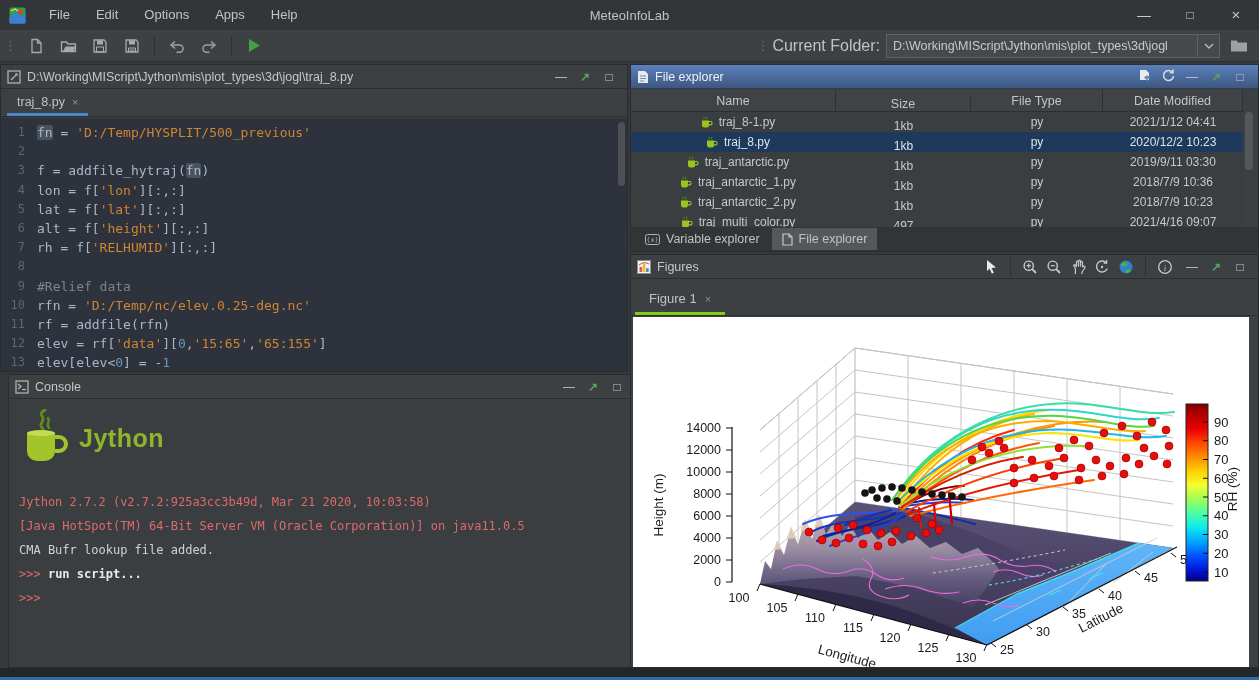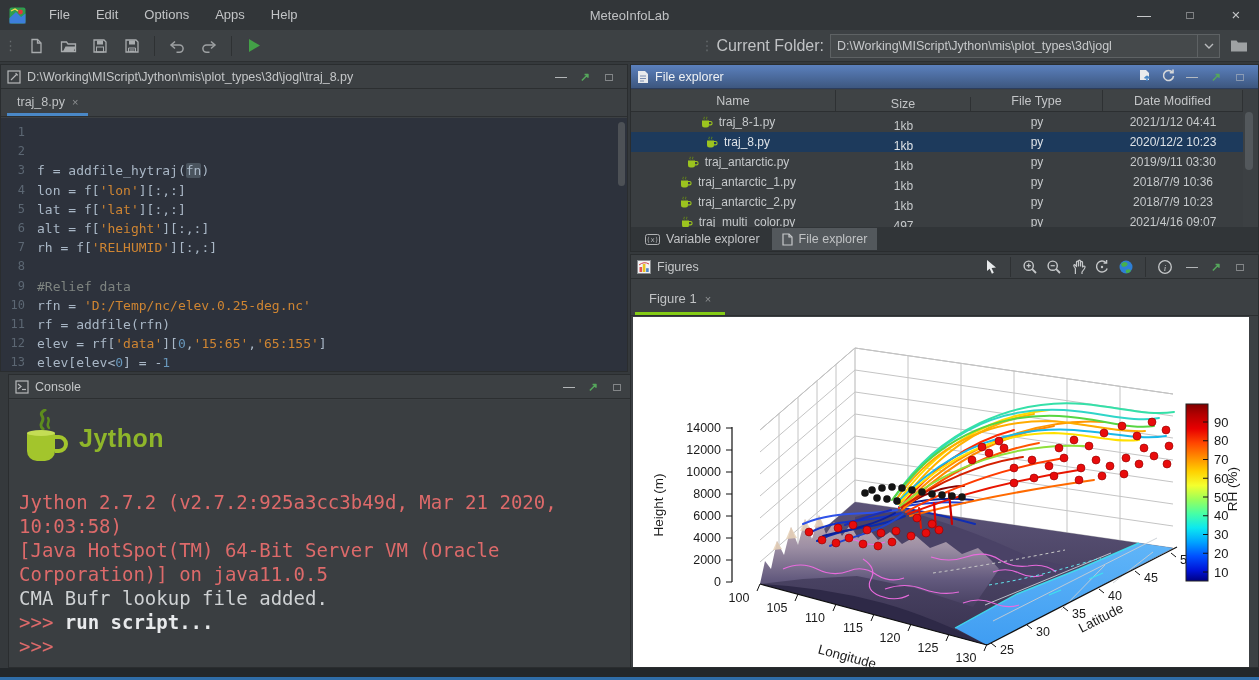--- a/index.html
+++ b/index.html
@@ -19,21 +19,21 @@
 
   
   .toolbar { position:absolute; left:0; top:30px; width:1259px; height:32px; background:#3d4144;
              border-bottom:1px solid #2c2f31; display:flex; align-items:center; }
   .grip { color:#686d70; font-size:13px; letter-spacing:-2px; padding:0 5px 0 4px; }
   .tbtn { width:26px; height:24px; display:flex; align-items:center; justify-content:center; margin:0 3px; }
   .tsep { width:1px; height:20px; background:#2e3133; margin:0 6px; }
   .cf-zone { position:absolute; right:8px; display:flex; align-items:center; }
   .cf-label { color:#c0c2c4; font-size:16px; margin-right:6px; }
   .cf-field { display:flex; align-items:center; background:#45494b; border:1px solid #5e6264;
-              height:24px; width:390px; }
+              height:24px; width:334px; }
   .cf-field input { flex:1; background:transparent; border:none; outline:none; color:#c7c9cb;
                     font-size:12.5px; padding:0 6px; font-family:"Liberation Sans",sans-serif; }
   .cf-chevron { width:22px; height:22px; border-left:1px solid #5e6264; display:flex;
                 align-items:center; justify-content:center; }
   .cf-folder { margin-left:7px; width:24px; height:22px; display:flex; align-items:center; justify-content:center; }
 
   
   .panel { position:absolute; background:#3c4043; border:1px solid #2a2d2f; }
   .ptitle { height:24px; display:flex; align-items:center; padding:0 6px; background:#3c4043;
             color:#c4c6c8; font-size:12.5px; border-bottom:1px solid #2c2f31; }
@@ -56,21 +56,21 @@
   .tk-p { color:#a9b7c6; } .tk-s { color:#cf8532; } .tk-c { color:#7e8480; }
   .tk-n { color:#6897bb; } .tk-h { color:#a9b7c6; background:#4a545e; border-radius:2px; }
   .vscroll { position:absolute; right:1px; top:55px; width:9px; height:248px; }
   .vscroll .thumb { position:absolute; top:2px; left:1px; width:7px; height:64px; background:#4d5156; border-radius:4px; }
 
   
   .console { left:8px; top:374px; width:628px; height:294px; }
   .con-body { position:absolute; left:0; top:25px; right:0; bottom:0; background:#3a3e41; padding:8px 10px; }
   .jy-row { display:flex; align-items:center; height:60px; margin-bottom:4px; }
   .jy-name { color:#8fb62a; font-size:25px; font-weight:bold; margin-left:8px; letter-spacing:0.5px; }
-  .con-lines { font-family:"DejaVu Sans Mono", monospace; font-size:19px; line-height:24px;margin-top:22px; }
+  .con-lines { font-family:"DejaVu Sans Mono", monospace; font-size:12px; line-height:24px;margin-top:22px; }
   .c-r { color:#dd6a6a; } .c-w { color:#cfd2d4; } .c-b { color:#e8eaec; font-weight:bold; }
 
   
   .fx { left:630px; top:64px; width:629px; height:188px; }
   .fx .ptitle { background:linear-gradient(180deg,#5b80bd,#3d577f); color:#eef1f4;
                 border-bottom:1px solid #2c3d5c; }
   .fx-head { position:absolute; left:0; top:25px; height:22px; width:612px; background:#3f4345;
              display:flex; color:#c3c5c7; font-size:12.5px; border-bottom:1px solid #2c2f31; }
   .fx-head .hc { display:flex; align-items:center; justify-content:center; border-right:1px solid #2e3133; }
   .fx-rows { position:absolute; left:0; top:47px; width:612px; height:117px; overflow:hidden; background:#3a3e41; }
@@ -207,21 +207,21 @@
         <span>□</span>
       </span>
     </div>
     <div class="tabbar">
       <span class="tab">
         <span>traj_8.py</span>
         <span class="x">×</span>
       </span>
     </div>
     <div class="code" id="code-area">
-        <div class="cl"><span class="ln">1</span></div>
+        <div class="cl"><span class="ln">1</span><span><span class="tk-h">fn</span><span class="tk-p"> = </span><span class="tk-s">'D:/Temp/HYSPLIT/500_previous'</span></span></div>
         <div class="cl"><span class="ln">2</span><span></span></div>
         <div class="cl"><span class="ln">3</span><span><span class="tk-p">f = addfile_hytraj(</span><span class="tk-h">fn</span><span class="tk-p">)</span></span></div>
         <div class="cl"><span class="ln">4</span><span><span class="tk-p">lon = f[</span><span class="tk-s">'lon'</span><span class="tk-p">][:,:]</span></span></div>
         <div class="cl"><span class="ln">5</span><span><span class="tk-p">lat = f[</span><span class="tk-s">'lat'</span><span class="tk-p">][:,:]</span></span></div>
         <div class="cl"><span class="ln">6</span><span><span class="tk-p">alt = f[</span><span class="tk-s">'height'</span><span class="tk-p">][:,:]</span></span></div>
         <div class="cl"><span class="ln">7</span><span><span class="tk-p">rh = f[</span><span class="tk-s">'RELHUMID'</span><span class="tk-p">][:,:]</span></span></div>
         <div class="cl"><span class="ln">8</span><span></span></div>
         <div class="cl"><span class="ln">9</span><span><span class="tk-c">#Relief data</span></span></div>
         <div class="cl"><span class="ln">10</span><span><span class="tk-p">rfn = </span><span class="tk-s">'D:/Temp/nc/elev.0.25-deg.nc'</span></span></div>
         <div class="cl"><span class="ln">11</span><span><span class="tk-p">rf = addfile(rfn)</span></span></div>

